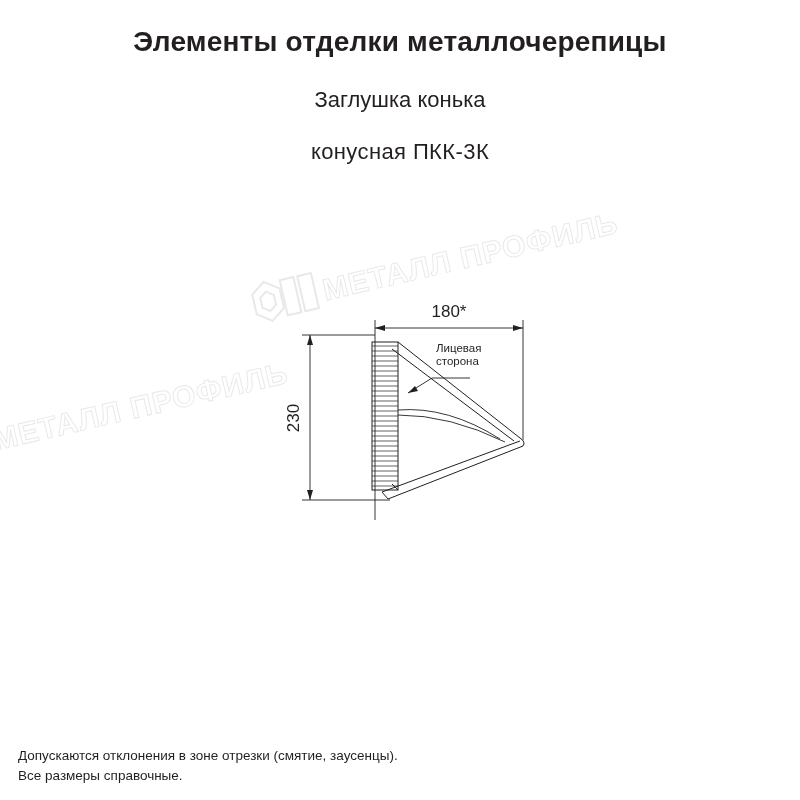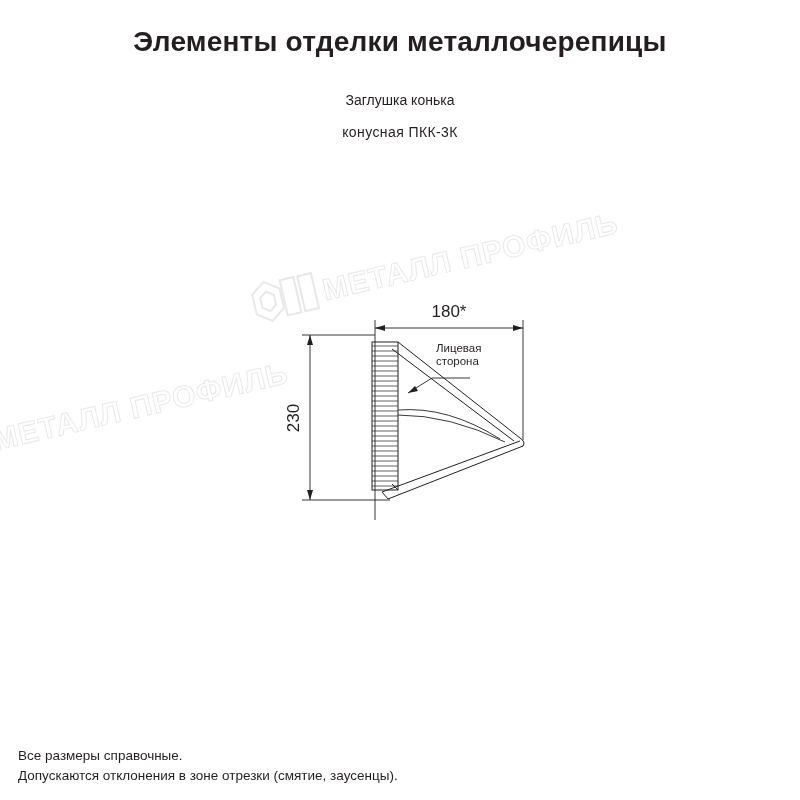--- a/index.html
+++ b/index.html
@@ -30,26 +30,26 @@
     font-weight: bold;
     letter-spacing: 0.2px;
     color: #231f20;
   }
   .subtitle-block {
     position: absolute;
     top: 88px;
     left: 0;
     width: 800px;
     text-align: center;
-    font-size: 14px;
+    font-size: 22px;
     line-height: 24px;
     color: #231f20;
   }
   .subtitle-line3 {
-    margin-top: 8px;
+    margin-top: 28px;
     letter-spacing: 0.4px;
   }
   .drawing {
     position: absolute;
     top: 210px;
     left: 0;
     width: 800px;
     height: 420px;
   }
   .watermark {
@@ -204,17 +204,17 @@
         <line x1="432" y1="168" x2="408" y2="183" stroke="#231f20" stroke-width="0.9"></line>
         <path d="M408,183 L418,181 L415,176 Z" fill="#231f20"></path>
         <text class="callout-label" x="436" y="142">Лицевая</text>
         <text class="callout-label" x="436" y="155">сторона</text>
       </g>
 
     </svg>
   </div>
 
   <div class="footer">
+    <div>Допускаются отклонения в зоне отрезки (смятие, заусенцы).</div>
     <div>Все размеры справочные.</div>
-    <div>Допускаются отклонения в зоне отрезки (смятие, заусенцы).</div>
   </div>
 
 </div>
 
 </body></html>

